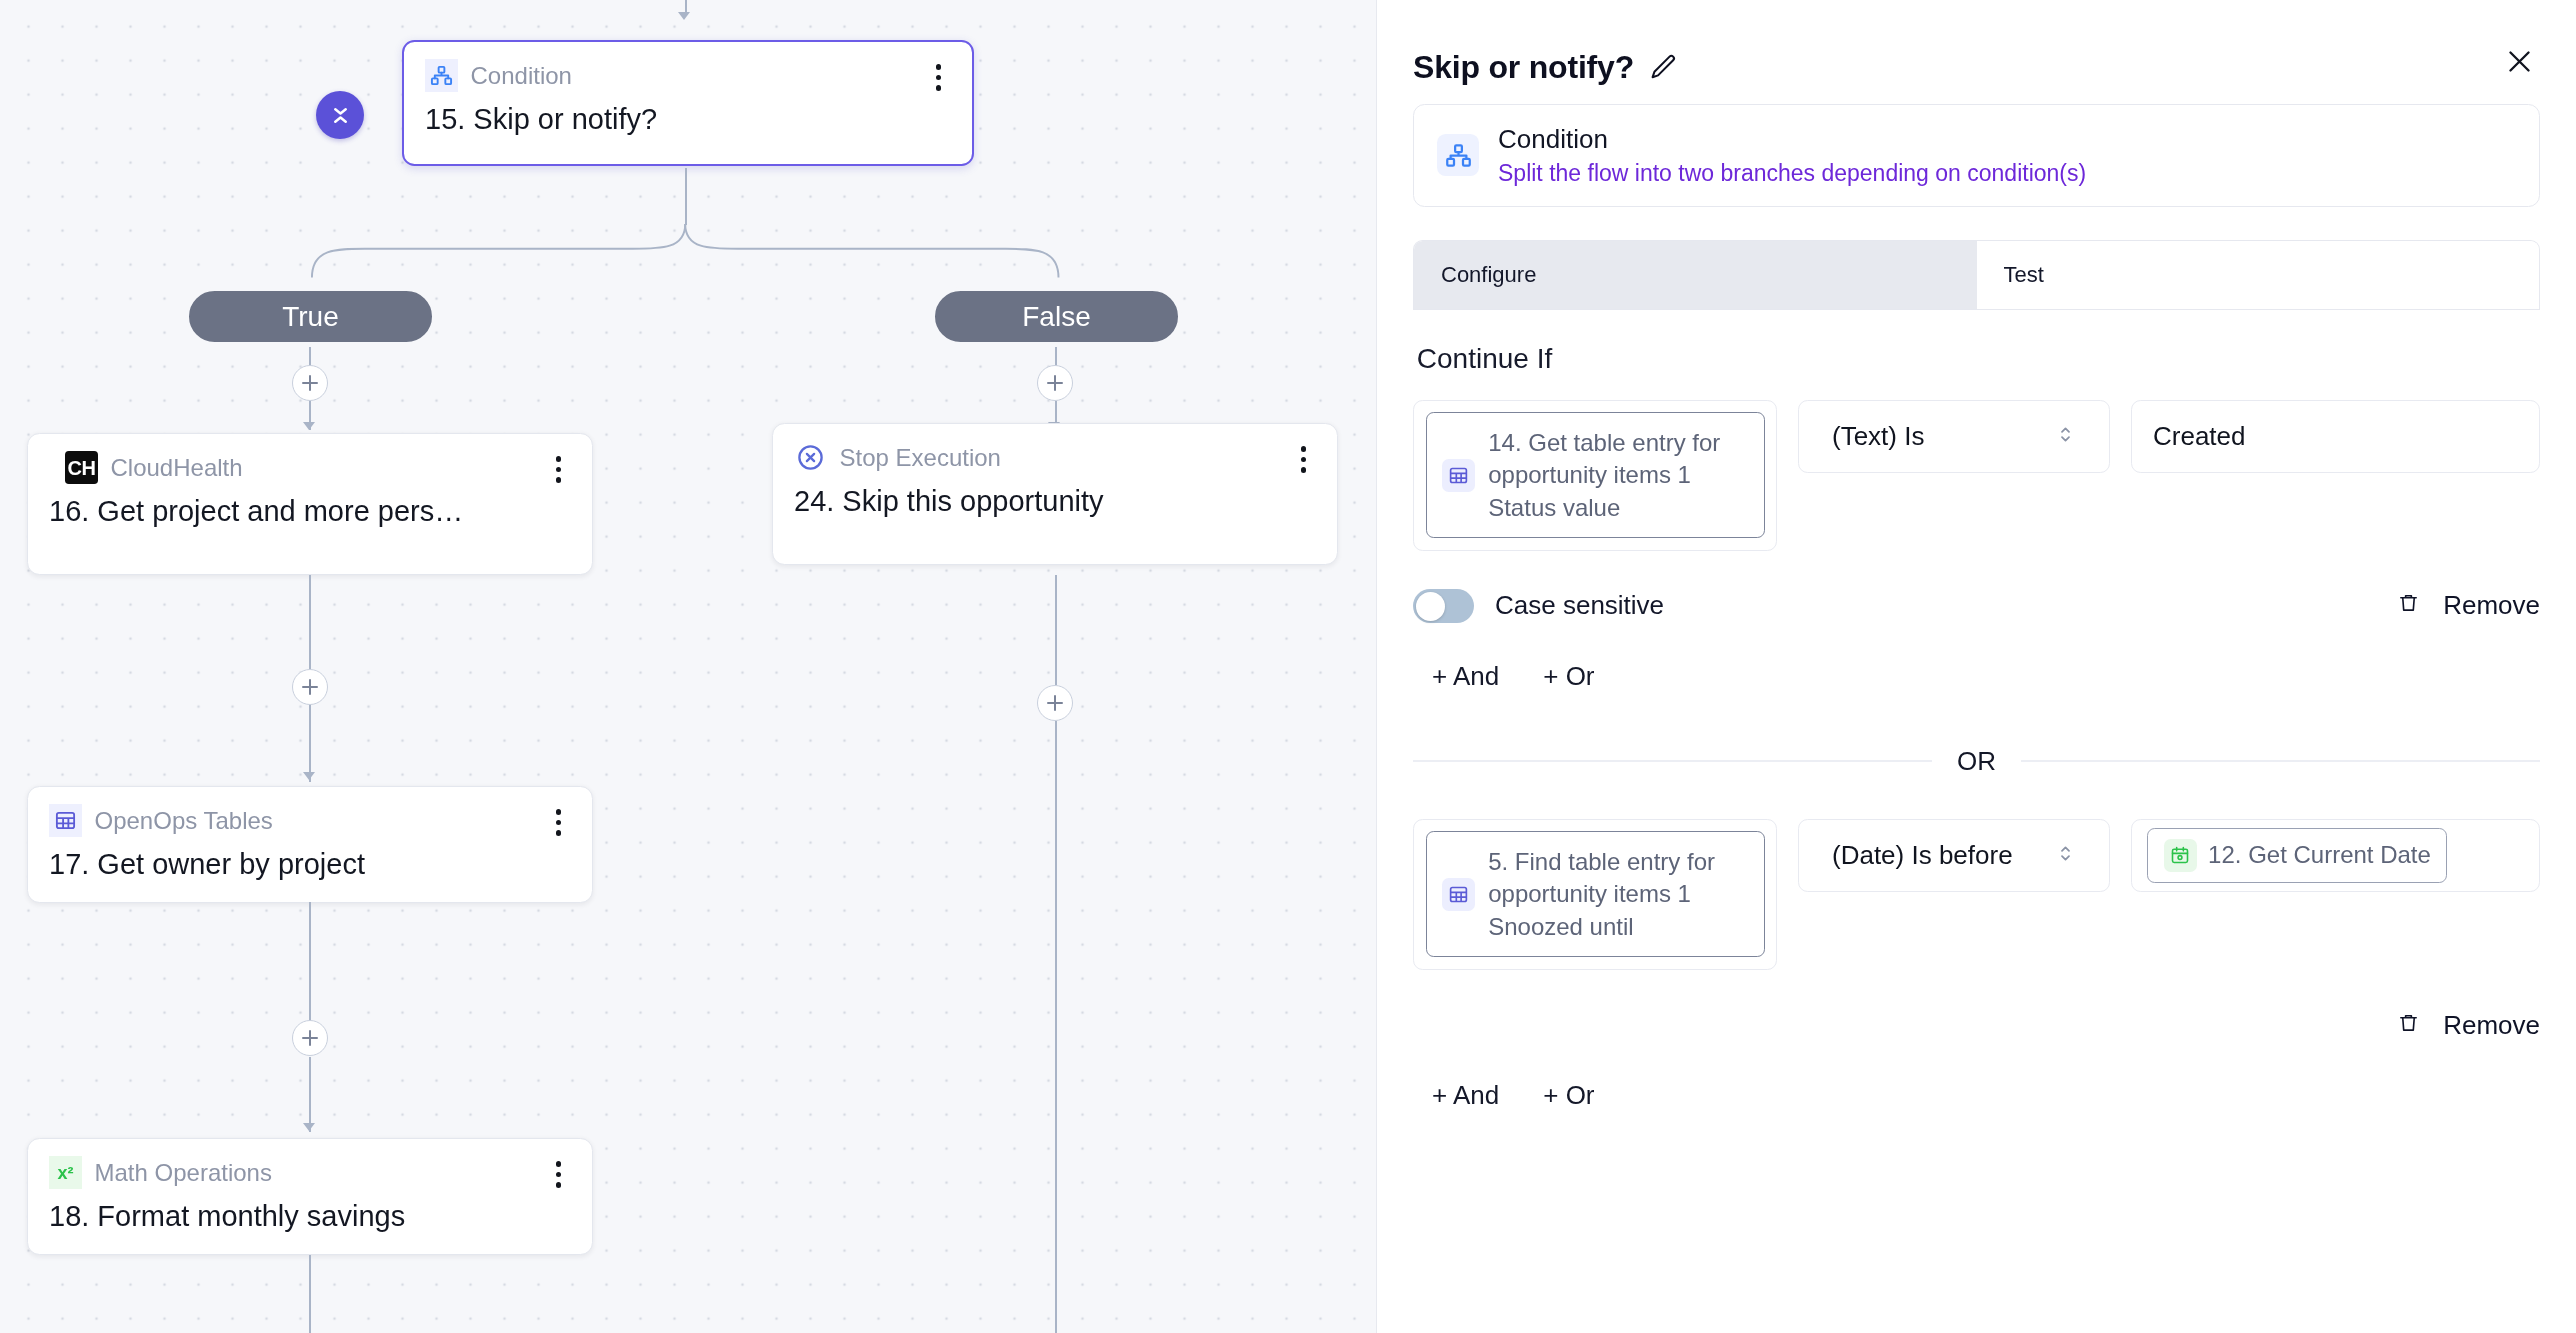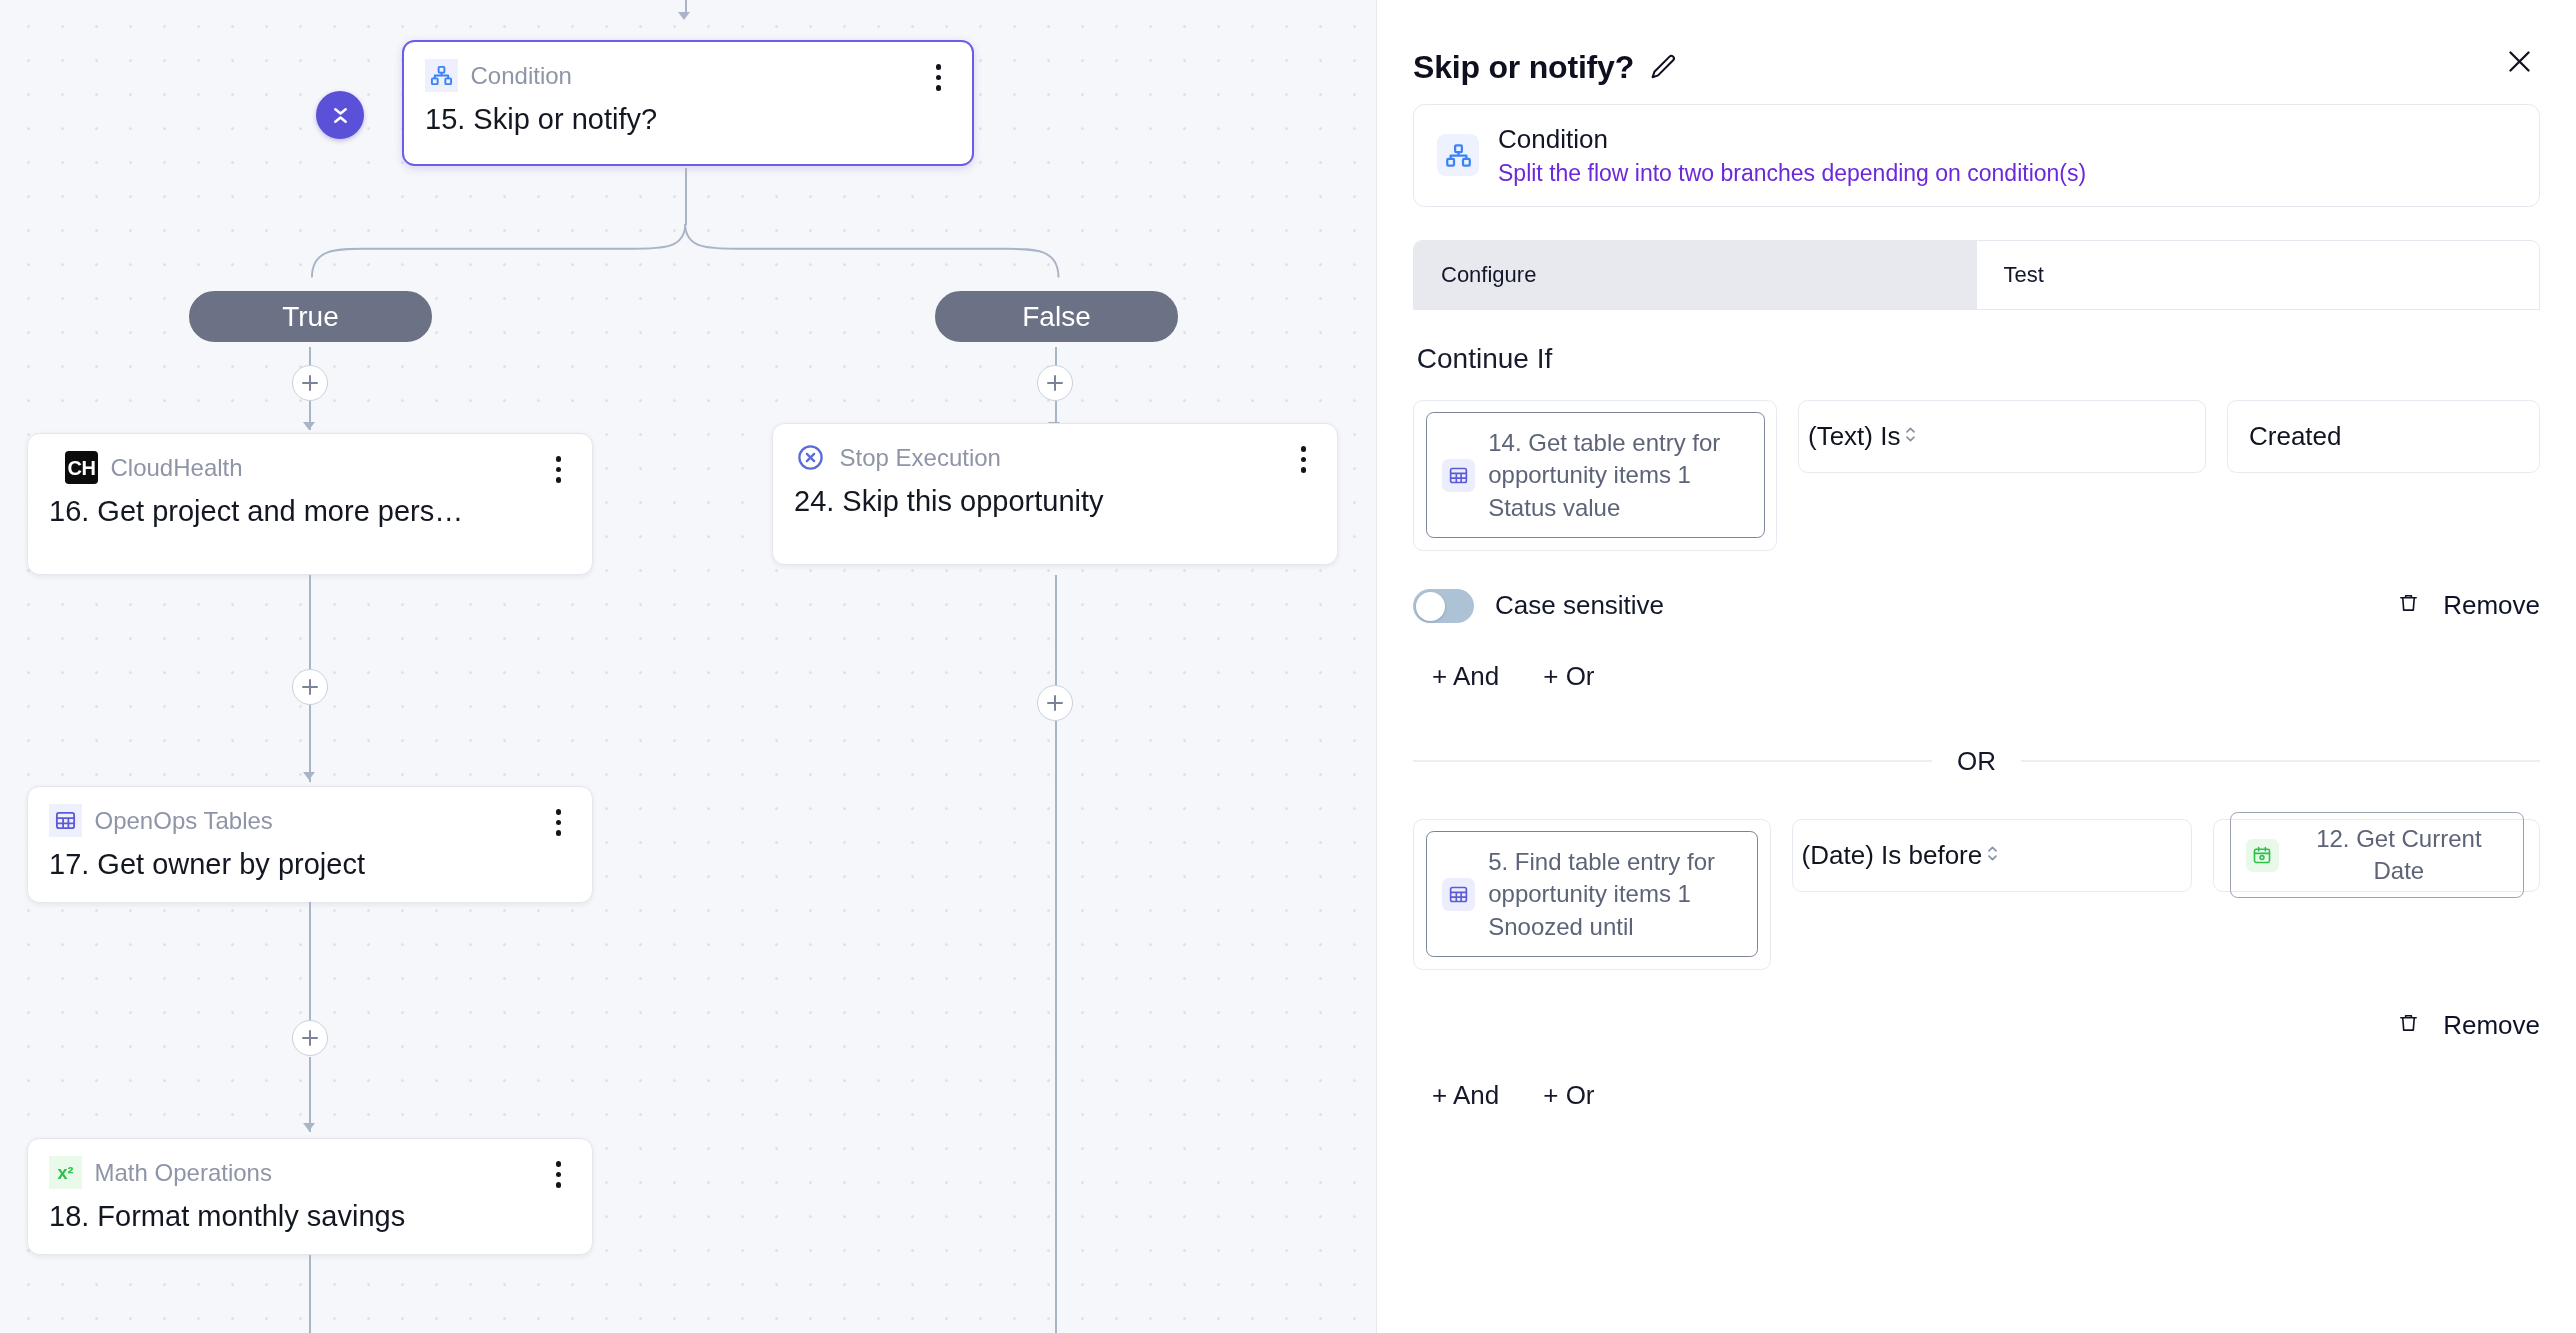--- a/index.html
+++ b/index.html
@@ -187,22 +187,22 @@
     background:#fff; cursor:pointer;
   }
   .token-icon {
     width: 33px; height: 33px; border-radius: 6.7px; background:#eceefe;
     display:flex;align-items:center;justify-content:center;flex:0 0 auto;
   }
   .token-icon.greenbg { background:#e8f8e9; }
   .token-text { font-size: 24px; color:#5d6478; line-height: 1.35; }
 
   .select-box {
-    width: 408px; height: 73px; padding: 0 9px;
-    display:flex; align-items:center; 
+    width: 312px; height: 73px; padding: 0 33px;
+    display:flex; align-items:center; justify-content: space-between;
     border: 1.4px solid #e8eaf1; border-radius: 9.6px; cursor:pointer;
     background:#fff;
   }
   .select-value { font-size: 26px; color: #10141f; }
 
   .value-box {
     flex: 1 1 auto; height: 73px; padding: 0 21px;
     display:flex; align-items:center;
     border: 1.4px solid #e8eaf1; border-radius: 9.6px; background:#fff;
     cursor: text;

